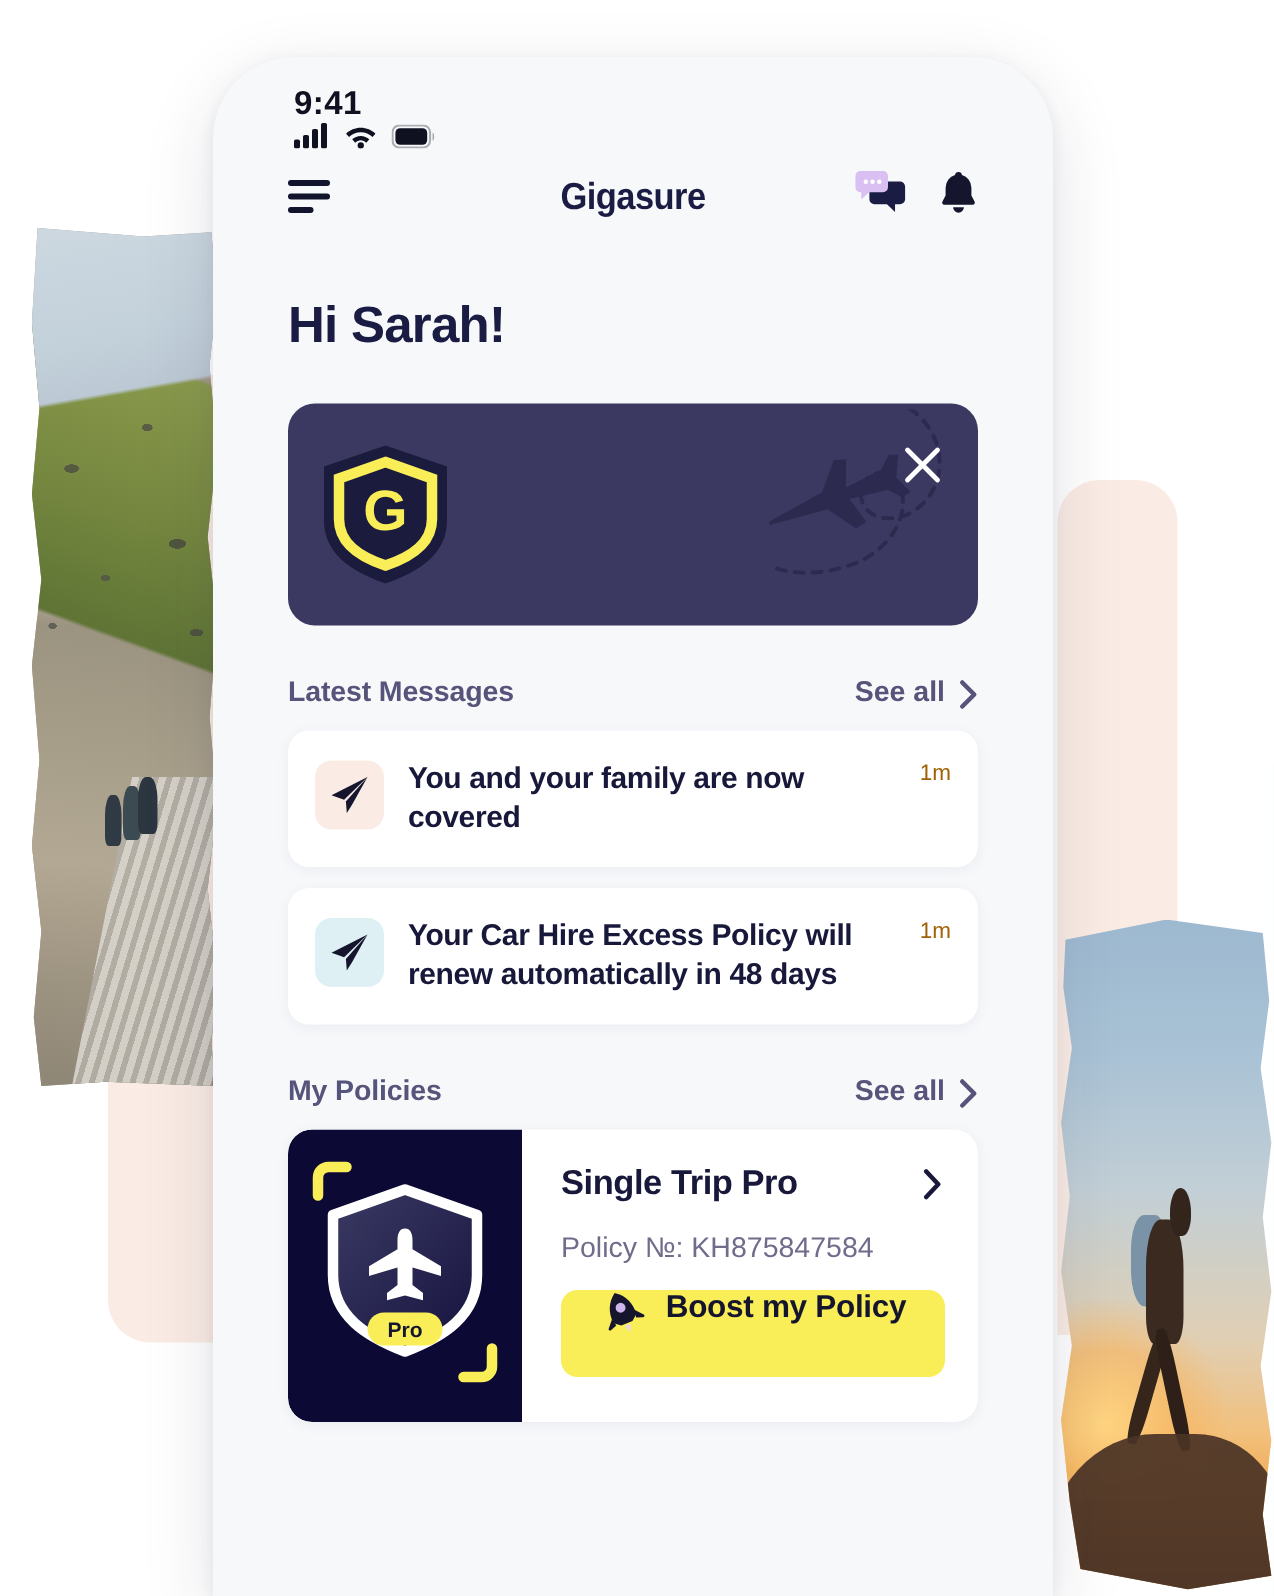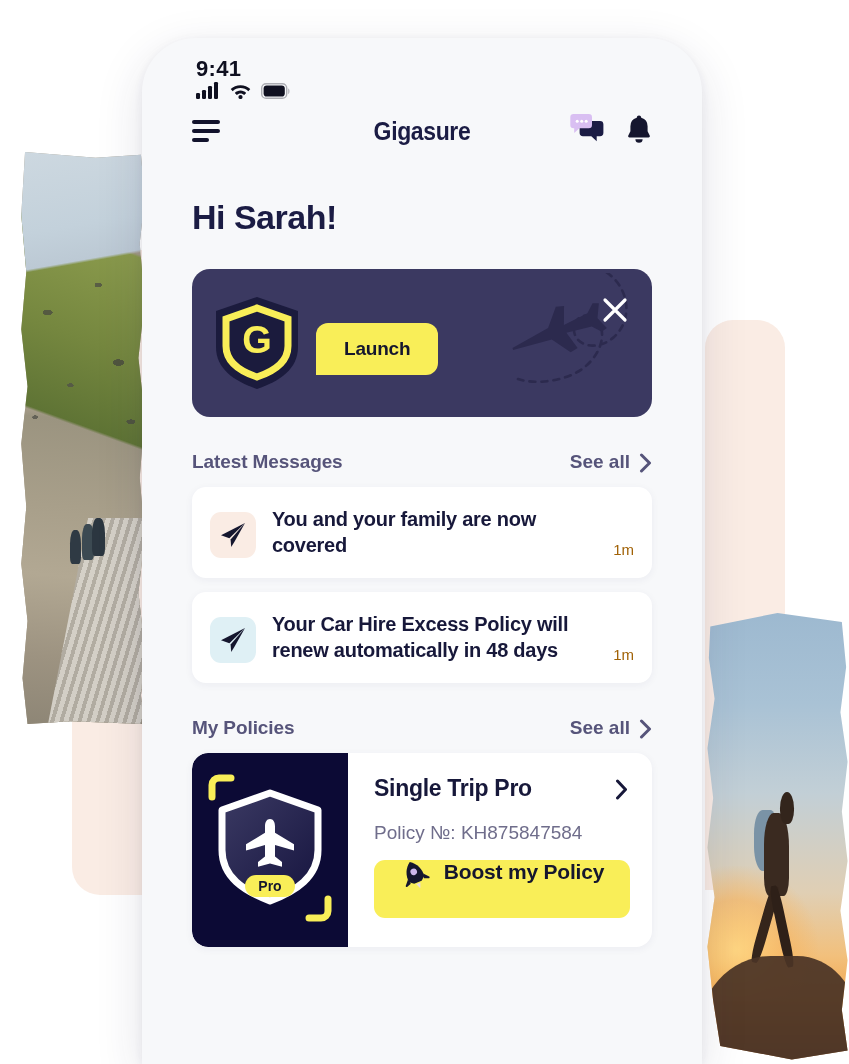--- a/index.html
+++ b/index.html
@@ -199,21 +199,21 @@
   }
   .section-title { font-size: 19px; font-weight: bold; color: #56547a; letter-spacing: -.1px; }
   .see-all { display: flex; align-items: flex-end; gap: 9px; cursor: pointer; }
   .see-all-label { font-size: 19px; font-weight: bold; color: #56547a; }
 
   
   .msg-card {
     background: #ffffff;
     border-radius: 14px;
     padding: 20px 18px;
-    display: flex; align-items: flex-end; gap: 16px;
+    display: flex; align-items: flex-start; gap: 16px;
     margin-bottom: 14px;
     box-shadow: 0 2px 9px rgba(45,40,90,.055);
   }
   .msg-icon {
     width: 46px; height: 46px; border-radius: 11px; flex: none;
     display: flex; align-items: center; justify-content: center;
   }
   .msg-text { flex: 1; font-size: 20px; font-weight: bold; color: #17183a; line-height: 1.28; letter-spacing: -.25px; }
   .msg-time { font-size: 15px; color: #a16207; flex: none; }
 
@@ -352,21 +352,20 @@
           </g>
         </svg>
 
         <svg class="banner-shield" viewBox="0 0 90 96">
           <path d="M45 2 L86 16 v36 c0 22-18 34-41 42 C22 86 4 74 4 52 V16 Z" fill="#1b1b3d"></path>
           <path d="M45 13 L76 24 v27c0 16-13 25-31 31 C27 76 14 67 14 51 V24 Z" fill="none" stroke="#f9ee58" stroke-width="7"></path>
           <text x="45" y="58" text-anchor="middle" font-family="Liberation Sans, sans-serif" font-size="38" font-weight="bold" fill="#f9ee58">G</text>
         </svg>
 
         <div class="banner-body">
-          <button class="launch-btn">Launch</button>
         </div>
 
         <svg class="banner-close" viewBox="0 0 26 26">
           <path d="M3 3 L23 23 M23 3 L3 23" stroke="#ffffff" stroke-width="3.2" stroke-linecap="round"></path>
         </svg>
       </div>
 
       <div class="section-head">
         <div class="section-title">Latest Messages</div>
         <div class="see-all">

